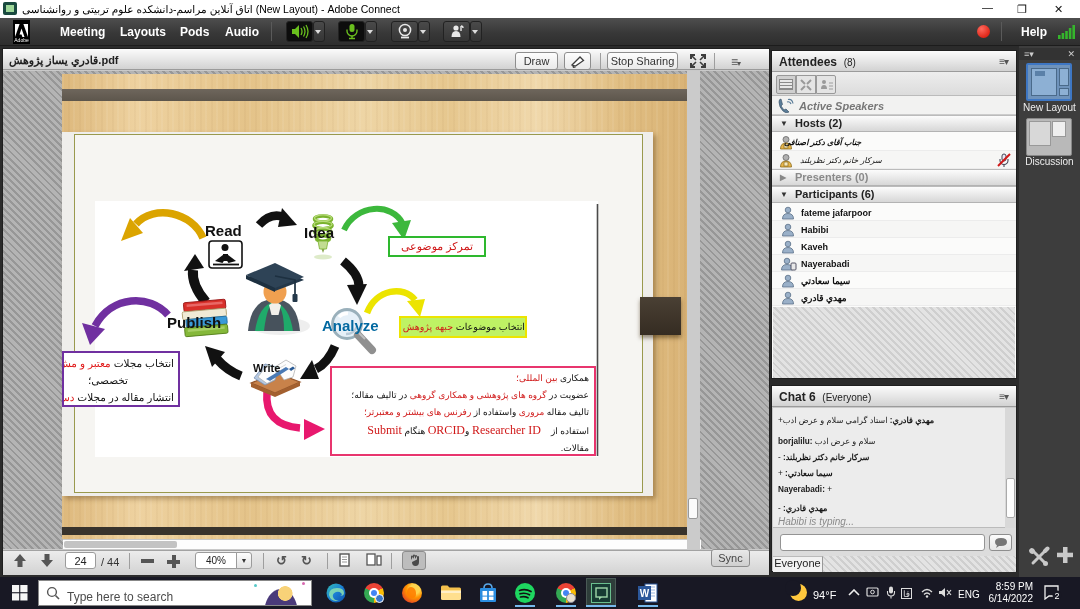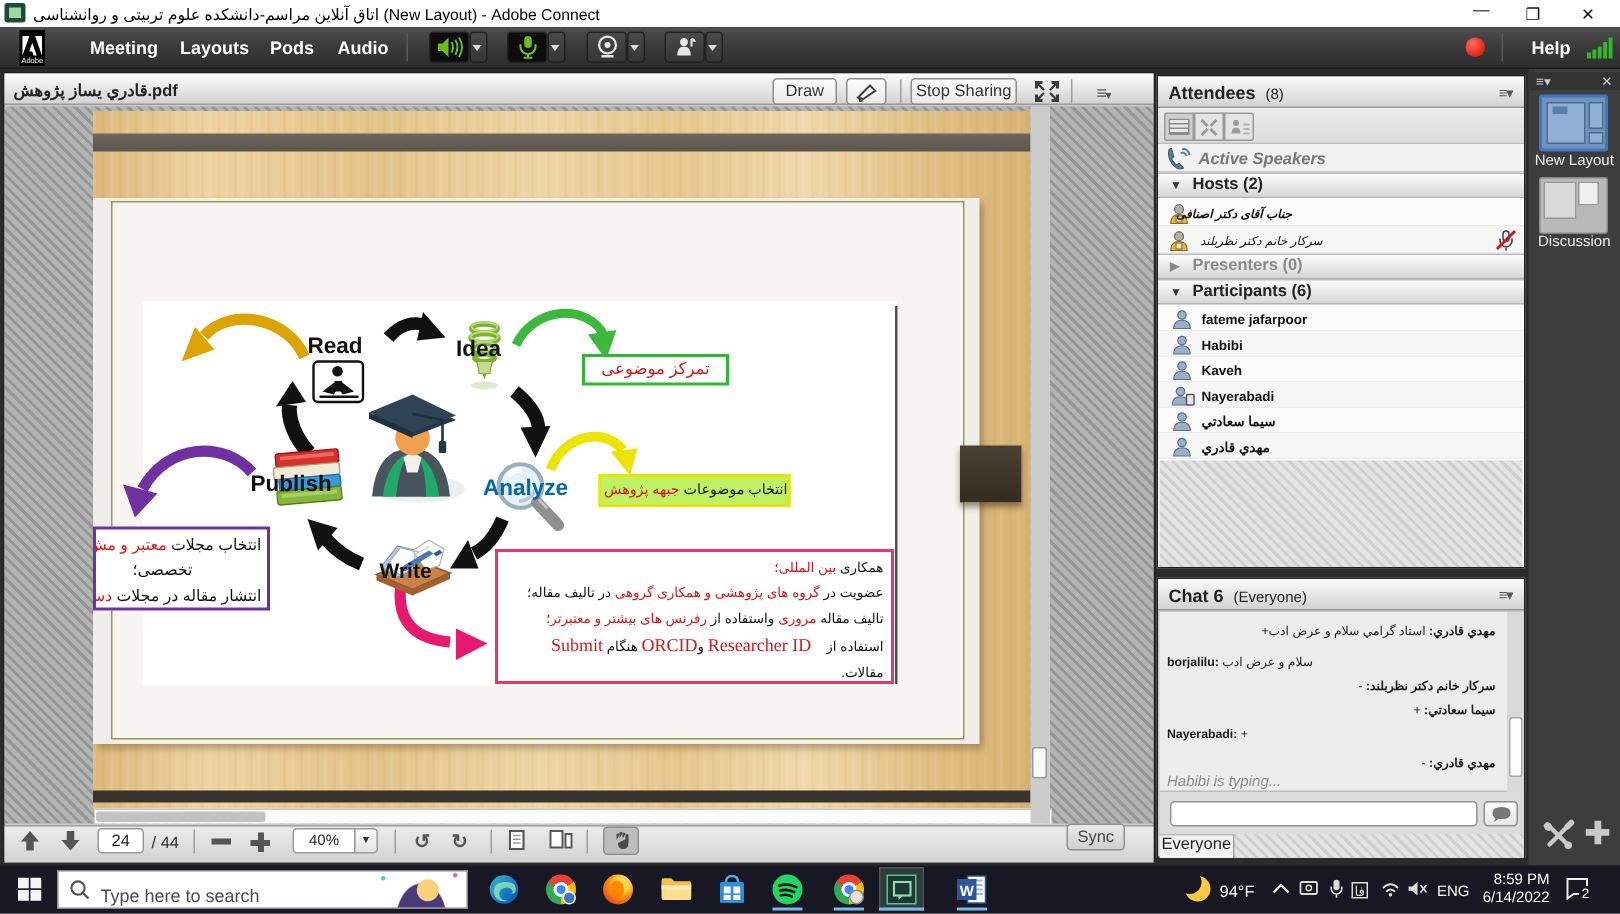--- a/index.html
+++ b/index.html
@@ -45,21 +45,21 @@
 .attrow{left:0;width:244px;height:17px;border-bottom:1px solid #ececec;font-size:10px;color:#111}
 
 #chatpod{left:771px;top:385px;width:246px;height:187px}
 #chatbody{left:1px;top:22px;width:232px;height:120px;background:#ececec;border-bottom:1px solid #bbb}
 #chatscroll{left:233px;top:22px;width:11px;height:120px;background:#d8d8d8}
 #chatinputrow{left:1px;top:142px;width:243px;height:28px;background:#dcdcdc}
 #chatinput{left:7px;top:6px;width:205px;height:17px;background:#fff;border:1px solid #949494;border-radius:3px}
 #chatbubble{left:216px;top:6px;width:23px;height:17px;background:linear-gradient(#fcfcfc,#e6e6e6);border:1px solid #8e8e8e;border-radius:3px;text-align:center}
 #evtab{left:1px;top:170px;width:50px;height:16px;background:#f2f2f2;border-right:1px solid #999;border-top:1px solid #bbb;font-size:11px;color:#222;text-align:center}
 #tabhatch{left:51px;top:170px;width:193px;height:16px}
-.cmsg{left:5px;right:8px;font-size:8.2px;color:#1a1a1a;direction:rtl;text-align:right;white-space:nowrap}
+.cmsg{left:5px;right:8px;font-size:8.2px;color:#1a1a1a;direction:rtl;text-align:left;white-space:nowrap}
 .cmsg b{font-weight:bold}
 .cmsg.ltr{direction:ltr;text-align:left}
 
 #sidebar{left:1019px;top:46px;width:61px;height:531px;background:#3d3d3d}
 .thumb{left:7px;width:46px;height:38px;border-radius:2px}
 .thumblabel{width:61px;text-align:center;color:#eee;font-size:10px;left:0}
 
 #taskbar{left:0;top:577px;width:1080px;height:32px;background:#181824}
 #searchbox{left:38px;top:580px;width:274px;height:26px;background:#fff;border:1px solid #888;font-size:12px;color:#444}
 .tbtime{color:#fff;font-size:10px;text-align:right}
@@ -237,21 +237,21 @@
       <polygon points="213,192 242,206 213,217 184,204" fill="#24384a"></polygon>
       <polygon points="213,189 242,203 213,214 184,201" fill="#2e4356"></polygon>
       <path d="M184 201 l0 4 29 13 0 -4z" fill="#1d3040"></path>
       <path d="M213 202 l20 4 v16" stroke="#1d3040" stroke-width="1.7" fill="none"></path>
       <rect x="230.5" y="220" width="5" height="8" rx="1" fill="#24384a"></rect>
     </svg>
 
     <div class="abs" style="left:143px;top:148px;font-size:15px;font-weight:bold;color:#111">Read</div>
     <div class="abs" style="left:242px;top:150px;font-size:15px;font-weight:bold;color:#111">Idea</div>
     <div class="abs" style="left:260px;top:243px;font-size:15px;font-weight:bold;color:#0369a1">Analyze</div>
-    <div class="abs" style="left:191px;top:298px;font-size:14px;font-weight:bold;color:#111">Write</div>
+    <div class="abs" style="left:191px;top:288px;font-size:11px;font-weight:bold;color:#111">Write</div>
     <div class="abs" style="left:105px;top:240px;font-size:15px;font-weight:bold;color:#111">Publish</div>
 
     <div class="abs" dir="rtl" style="left:0px;top:277px;width:118px;height:56px;background:#fff;border:2px solid #7030A0;font-size:10.5px;color:#111;text-align:right;padding:2px 4px;line-height:17px;overflow:hidden;white-space:nowrap">انتخاب مجلات <span style="color:#e01818">معتبر و مش</span><br><span style="margin-right:46px">تخصصی؛</span><br>انتشار مقاله در مجلات <span style="color:#e01818">دسترسی</span></div>
     <div class="abs" dir="rtl" style="left:326px;top:162px;width:98px;height:21px;background:#fff;border:2px solid #2eb82e;font-size:11px;color:#d01818;text-align:center;line-height:17px">تمرکز موضوعی</div>
     <div class="abs" dir="rtl" style="left:337px;top:242px;width:128px;height:22px;background:#bef264;border:2px solid #ece400;font-size:9.5px;color:#111;text-align:right;line-height:17px;white-space:nowrap;overflow:hidden">انتخاب موضوعات <span style="color:#d01818">جبهه پژوهش</span></div>
     <div class="abs" dir="rtl" style="left:268px;top:292px;width:266px;height:90px;background:#fff;border:2px solid #E8356E;font-size:9px;color:#111;text-align:right;padding:2px 5px;line-height:17.2px;overflow:hidden;white-space:nowrap">همکاری <span style="color:#d01818">بین المللی؛</span><br>عضویت در <span style="color:#d01818">گروه های پژوهشی و همکاری گروهی</span> در تالیف مقاله؛<br>تالیف مقاله <span style="color:#d01818">مروری</span> واستفاده از <span style="color:#d01818">رفرنس های بیشتر و معتبرتر؛</span><br>استفاده از&nbsp;&nbsp;&nbsp;&nbsp;<span style="color:#d01818;font-family:'Liberation Serif',serif;font-size:12px">Researcher ID</span> و<span style="color:#d01818;font-family:'Liberation Serif',serif;font-size:12px">ORCID</span> هنگام <span style="color:#d01818;font-family:'Liberation Serif',serif;font-size:12px">Submit</span><br>مقالات.</div>
 
     <div class="abs" style="left:578px;top:223px;width:41px;height:38px;background:linear-gradient(#4a4034,#352c22);box-shadow:0 3px 4px rgba(60,40,10,0.5)"></div>
   </div>
   <div class="abs" id="hscroll">

